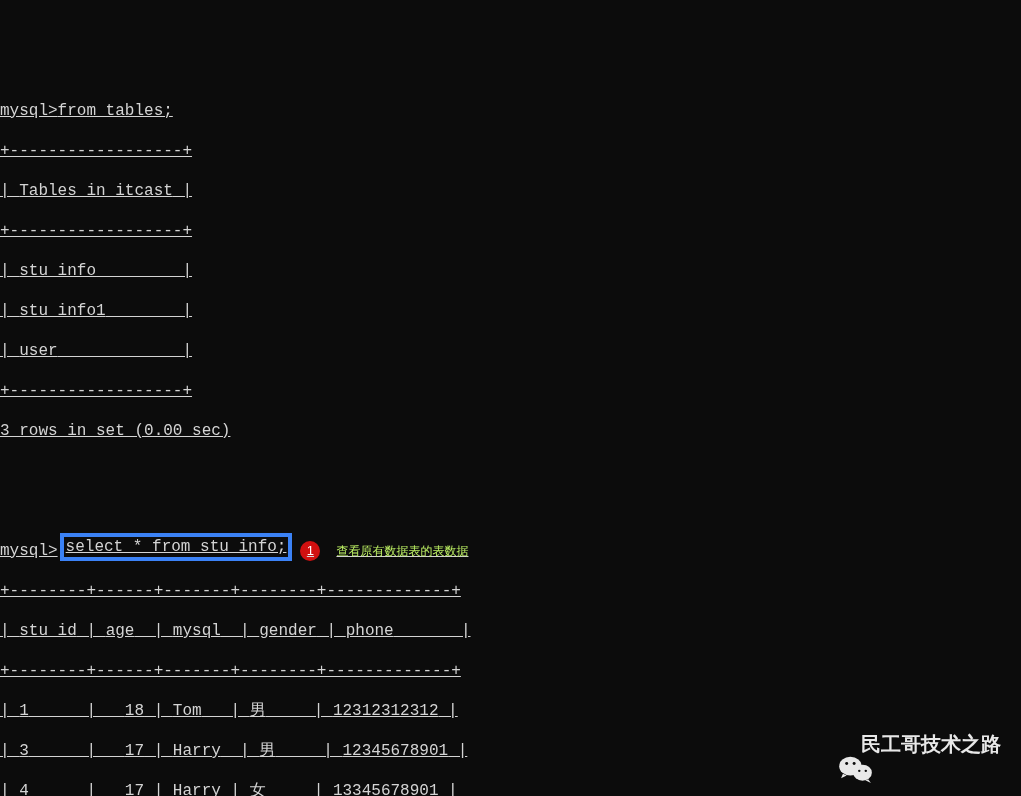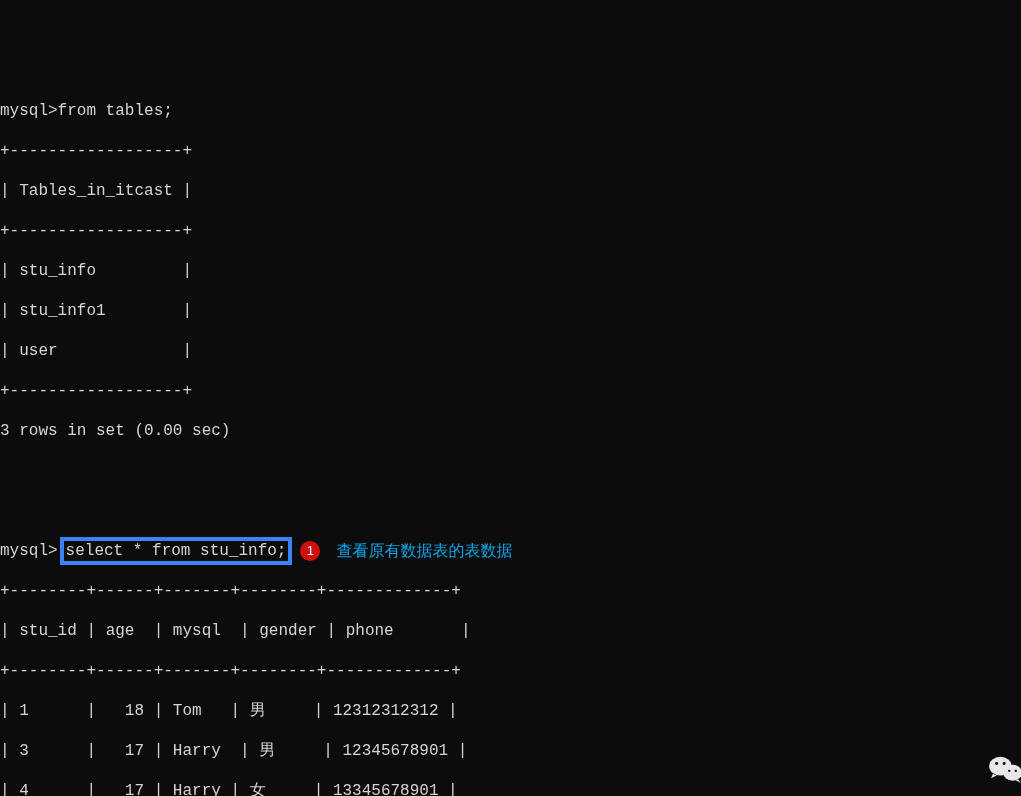--- a/index.html
+++ b/index.html
@@ -9,21 +9,21 @@
     font-family: "Consolas", "Courier New", monospace;
     font-size: 16px;
     line-height: 1.25;
     width: 1021px;
     height: 796px;
     overflow: hidden;
     position: relative;
     padding: 1px 0;
     white-space: pre;
   }
-  .line { display: flex; align-items: center; height: 20px; }
+  .line { display: flex; align-items: flex-end; height: 20px; text-decoration: underline; }
   .prompt { color: #d4d4d4; }
   .cmd-box {
     border: 4px solid #3b82f6;
     padding: 0 2px;
     margin: 0 2px;
     display: inline-block;
   }
   .num-badge {
     display: inline-flex;
     align-items: center;
@@ -32,23 +32,23 @@
     height: 20px;
     border-radius: 50%;
     background: #d01010;
     color: #ffffff;
     font-size: 13px;
     font-family: sans-serif;
     margin: 0 10px 0 6px;
     vertical-align: middle;
   }
   .annotation {
-    color: #0ea5e9;
+    color: #bef264;
     font-family: "Microsoft YaHei", "PingFang SC", sans-serif;
-    font-size: 16px;
+    font-size: 12px;
     background: #0c0c0c;
     padding: 2px 6px;
   }
   .watermark-group {
     position: absolute;
     right: 20px;
     bottom: 38px;
     display: flex;
     align-items: center;
     gap: 10px;
@@ -124,16 +124,17 @@
       <ellipse cx="12" cy="12" rx="12" ry="10"></ellipse>
       <ellipse cx="25" cy="19" rx="10" ry="8.5"></ellipse>
       <circle cx="8" cy="9" r="1.6" fill="#0c0c0c"></circle>
       <circle cx="16" cy="9" r="1.6" fill="#0c0c0c"></circle>
       <circle cx="21.5" cy="17" r="1.3" fill="#0c0c0c"></circle>
       <circle cx="28.5" cy="17" r="1.3" fill="#0c0c0c"></circle>
       <path d="M4 20 L2 25 L8 22 Z"></path>
       <path d="M31 26 L34 30 L28 27 Z"></path>
     </svg>
   </span>
+  <span>民工哥技术之路</span>
 </div>
 
 
 
 
 </body></html>

